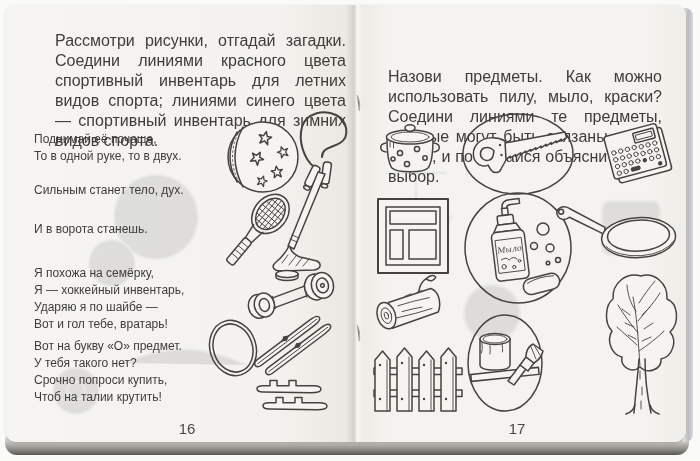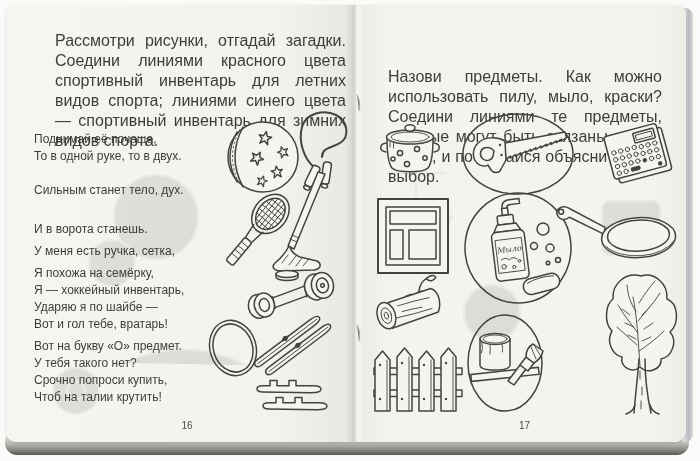--- a/index.html
+++ b/index.html
@@ -26,23 +26,23 @@
   .gutter { position:absolute; left:340px; top:0; width:18px; height:437px;
           background:linear-gradient(90deg,rgba(90,85,75,0) 0%,rgba(90,85,75,.16) 45%,rgba(255,255,255,.55) 62%,rgba(90,85,75,0) 100%); }
 
   .intro { position:absolute; font-size:16px; line-height:20px; color:#3e3d3a;
            text-align:justify; }
   .intro.l { left:49px; top:26px; width:291px; }
   .intro.r { left:34px; top:22px; width:274px;margin-top:40px; }
   .stanzas { position:absolute; left:28px; top:126px; font-size:12px; line-height:17px;
              color:#3e3d3a; }
   .stanza { margin-bottom:5px; }
-  .pageno { position:absolute; width:26px; text-align:center; font-size:10px;
+  .pageno { position:absolute; width:26px; text-align:center; font-size:15px;
             color:#4a4947; top:415px; }
-  .pageno.l { left:168px; } .pageno.r { left:150px;text-align:right; }
+  .pageno.l { left:168px; } .pageno.r { left:150px; }
 
   .illus { position:absolute; }
   .illus svg, .ghost svg, .ticks svg { overflow:visible; display:block;
             stroke:#45433f; fill:none; stroke-width:1.5;
             stroke-linecap:round; stroke-linejoin:round; }
   .illus svg .wf   { fill:#f5f4f0; }
   .illus svg .thin { stroke-width:0.9; }
   .illus svg .ink  { fill:#45433f; stroke:none; }
   .illus svg text.lbl { font:italic 8px "DejaVu Serif", serif; fill:#45433f; stroke:none; }
   .ghost { position:absolute; left:0; top:0; pointer-events:none; }
@@ -76,21 +76,21 @@
           <span>Поднимай её почаще,</span><br>
           <span>То в одной руке, то в двух.</span><br>
           <br>
           <span>Сильным станет тело, дух.</span>
         </p>
         <p class="stanza">
           <br>
           <span>И в ворота станешь.</span>
         </p>
         <p class="stanza">
-          <span>У меня есть ручка, сетка,</span><br>
+          <br>
         </p>
         <p class="stanza">
           <span>Я похожа на семёрку,</span><br>
           <span>Я — хоккейный инвентарь,</span><br>
           <span>Ударяю я по шайбе —</span><br>
           <span>Вот и гол тебе, вратарь!</span>
         </p>
         <p class="stanza">
           <span>Вот на букву «О» предмет.</span><br>
           <span>У тебя такого нет?</span><br>

